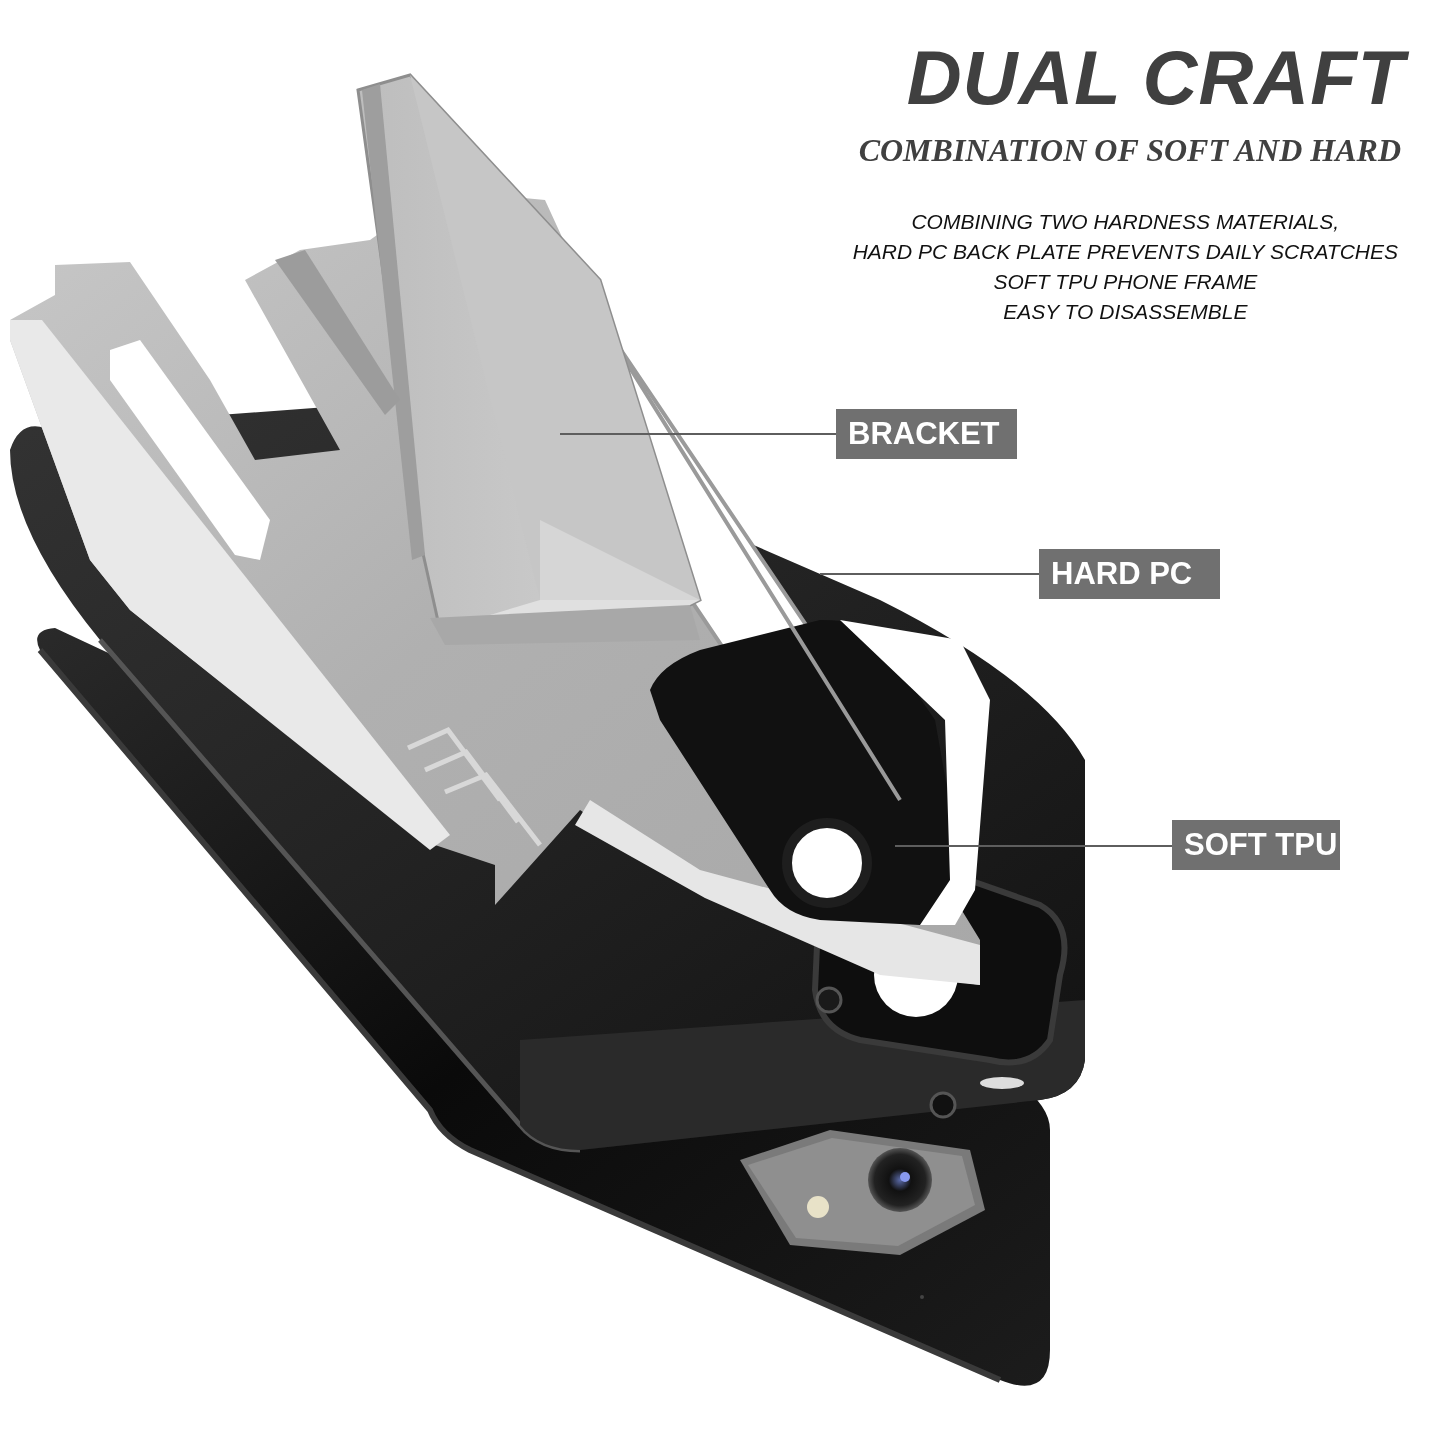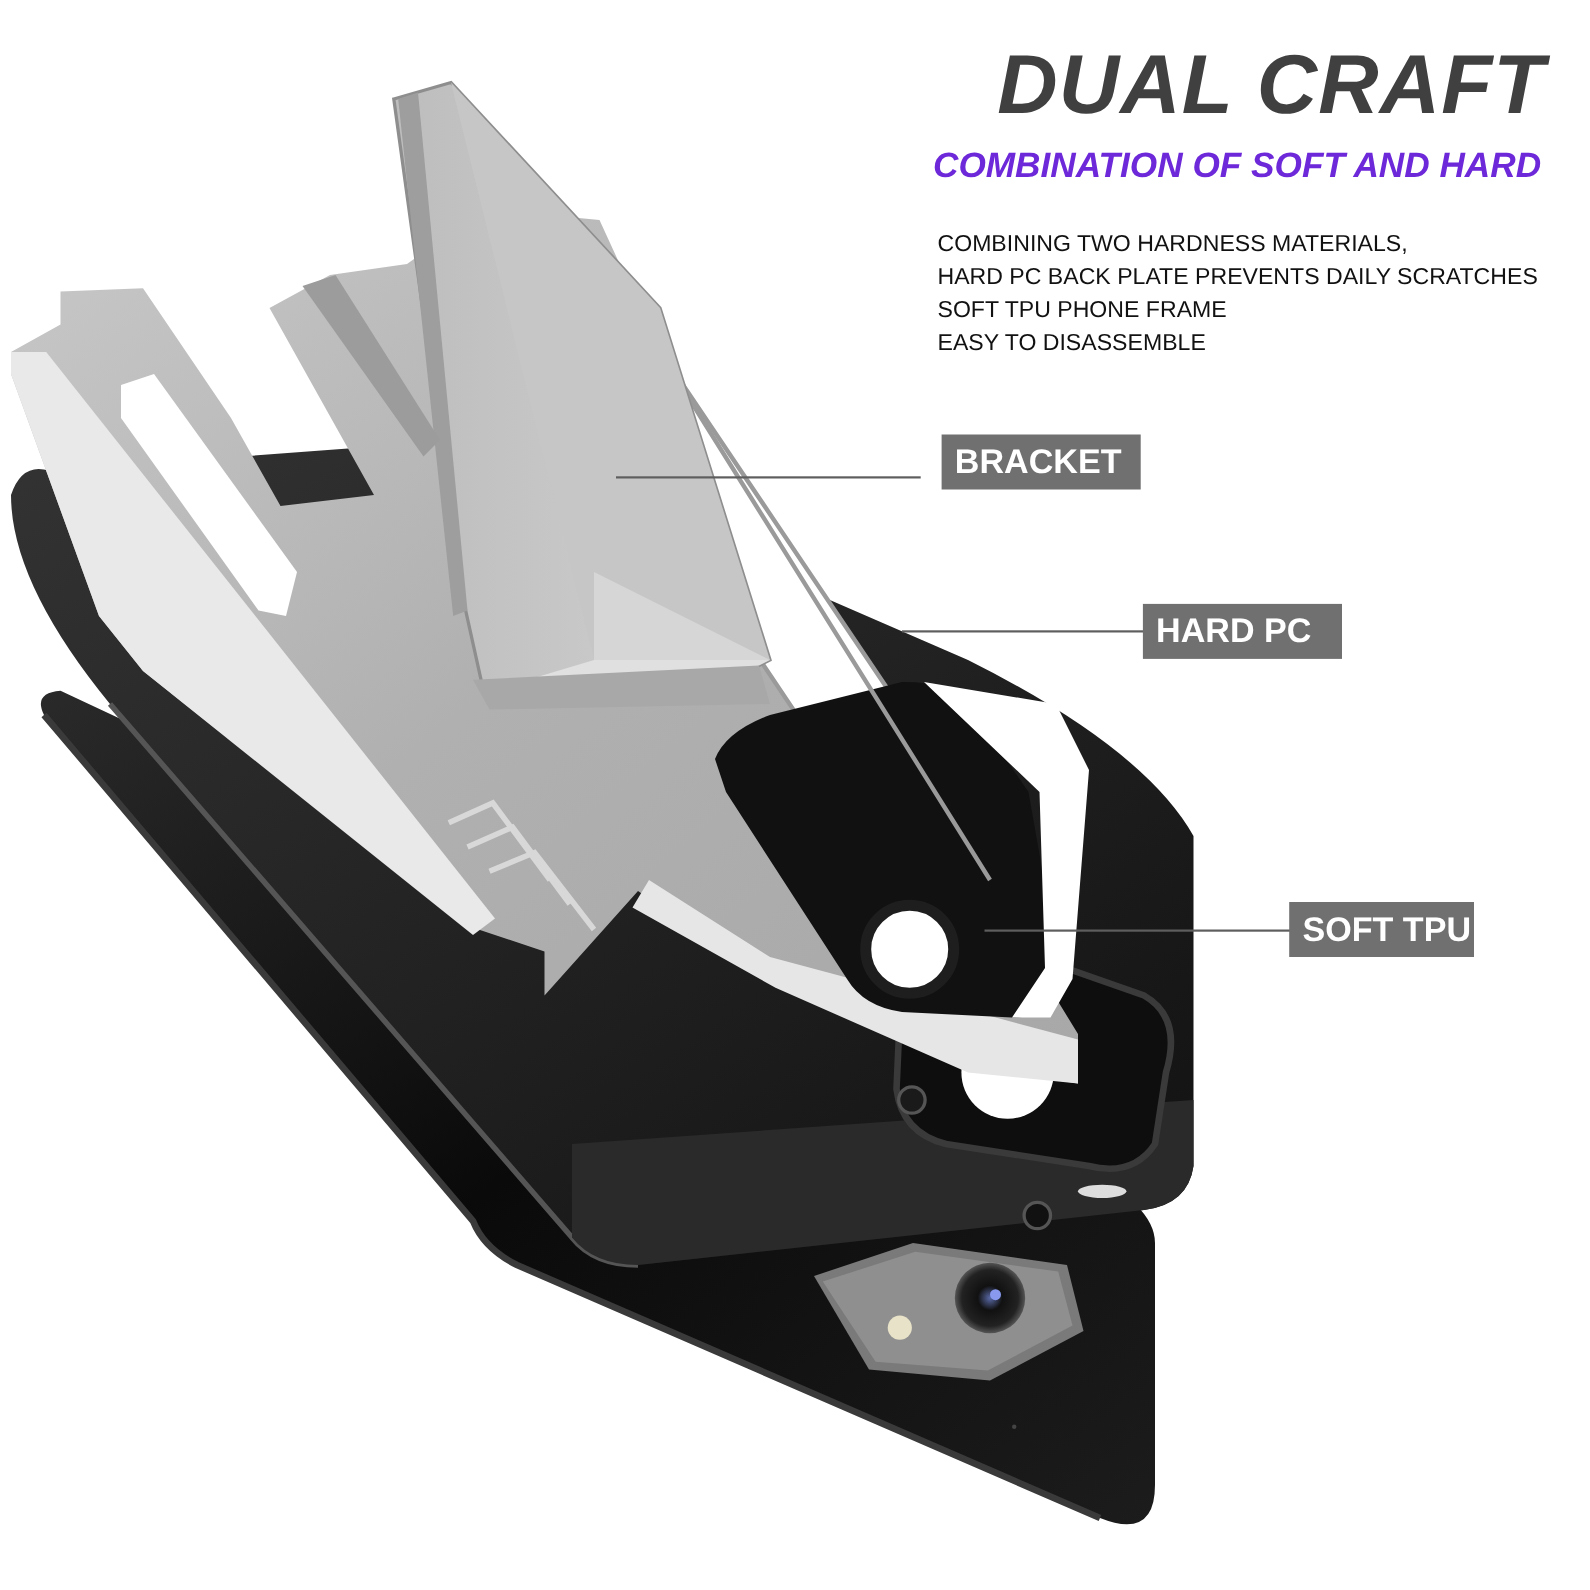--- a/index.html
+++ b/index.html
@@ -1,20 +1,20 @@
 <!DOCTYPE html>
 <html><head>
   <meta charset="utf-8">
   <style>
     html, body { margin: 0; padding: 0; background: #ffffff; }
     body { width: 1445px; height: 1445px; position: relative; overflow: hidden; font-family: "Liberation Sans", sans-serif; }
     .art { position: absolute; left: 0; top: 0; width: 1445px; height: 1445px; }
     .title { position: absolute; right: 40px; top: 40px; font-size: 76px; font-weight: bold; font-style: italic; color: #404040; letter-spacing: 1px; line-height: 1; text-align: right; }
-    .subtitle { position: absolute; right: 44px; top: 134px; font-size: 32px; font-weight: bold; font-style: italic; color: #6d28d9; line-height: 1; text-align: right; }
-    .desc { position: absolute; right: 47px; top: 207px; text-align: left; font-size: 21px; line-height: 30px; color: #111; }
+    .subtitle { position: absolute; right: 44px; top: 134px; font-size: 32px; font-weight: bold; font-style: italic; color: #404040; line-height: 1; text-align: right; font-family: Liberation Serif, serif; }
+    .desc { position: absolute; right: 47px; top: 207px; text-align: center; font-size: 21px; line-height: 30px; color: #111; font-style: italic; }
     .desc div { white-space: nowrap; }
     .label { position: absolute; background: #707070; color: #fff; font-weight: bold; font-size: 31px; height: 50px; line-height: 50px; padding: 0 12px; box-sizing: border-box; white-space: nowrap; }
     .leader { position: absolute; height: 2px; background: #5e5e5e; }
   </style>
 </head>
 <body>
 
 <svg class="art" viewBox="0 0 1445 1445" xmlns="http://www.w3.org/2000/svg">
   <defs>
     <linearGradient id="phoneGrad" x1="0" y1="0" x2="1" y2="1">
@@ -108,19 +108,19 @@
 <div class="subtitle">COMBINATION OF SOFT AND HARD</div>
 
 <div class="desc">
   <div>COMBINING TWO HARDNESS MATERIALS,</div>
   <div>HARD PC BACK PLATE PREVENTS DAILY SCRATCHES</div>
   <div>SOFT TPU PHONE FRAME</div>
   <div>EASY TO DISASSEMBLE</div>
 </div>
 
 <div class="leader" style="left:560px; top:433px; width:277px;"></div>
-<div class="label" style="left:836px; top:395px; width:181px;margin-left:20px;">BRACKET</div>
+<div class="label" style="left:836px; top:409px; width:181px;">BRACKET</div>
 
 <div class="leader" style="left:820px; top:573px; width:222px;"></div>
 <div class="label" style="left:1039px; top:549px; width:181px;">HARD PC</div>
 
 <div class="leader" style="left:895px; top:845px; width:278px;"></div>
 <div class="label" style="left:1172px; top:820px; width:168px;">SOFT TPU</div>
 
 </body></html>

